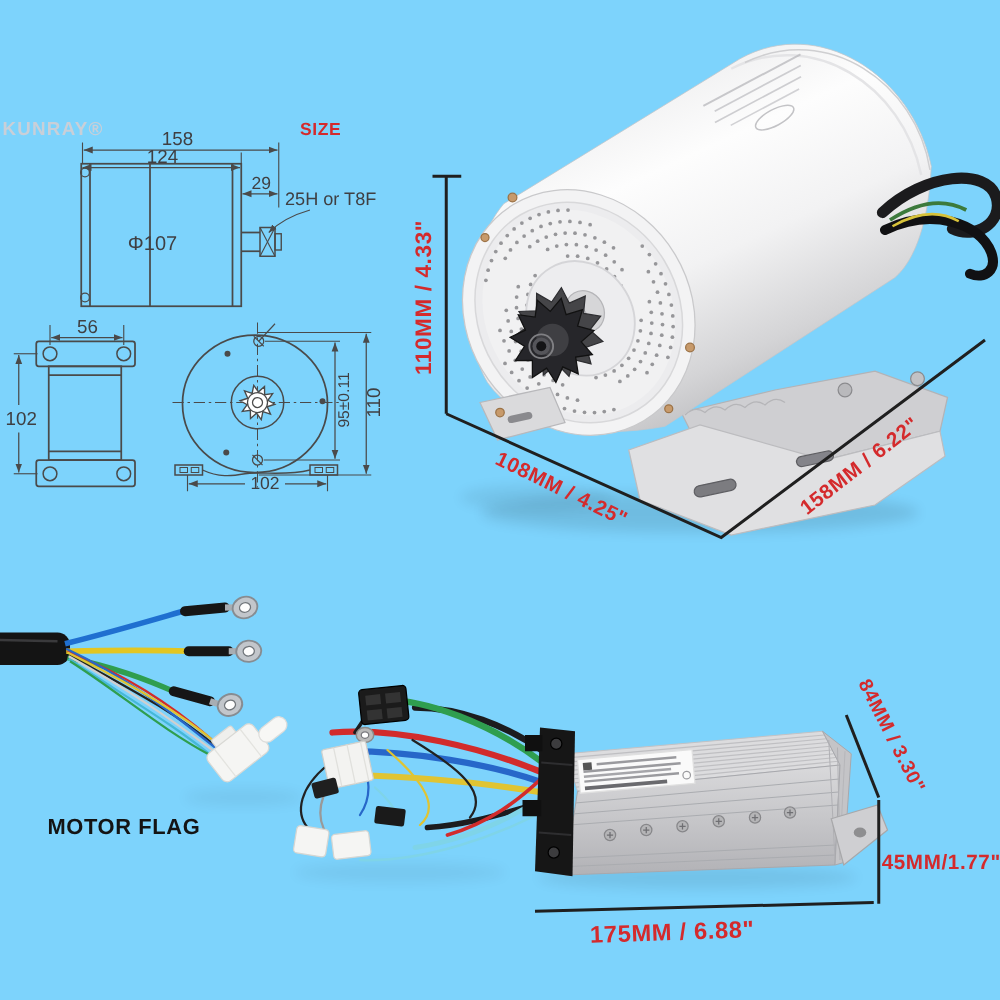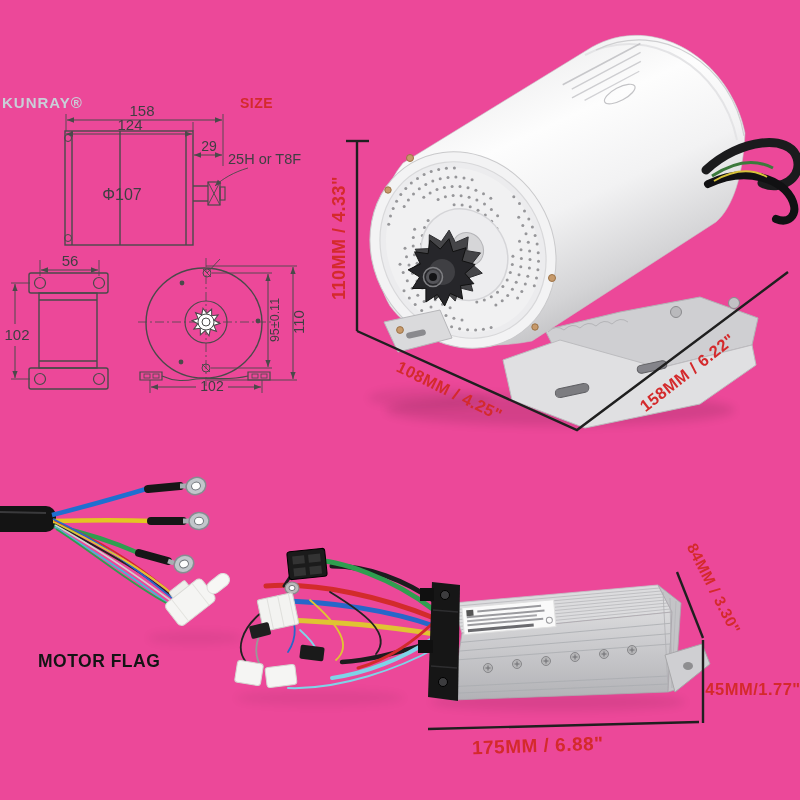--- a/index.html
+++ b/index.html
@@ -1,16 +1,16 @@
 <!DOCTYPE html>
 <html><head>
 <meta charset="utf-8">
 <style>
   html,body{margin:0;padding:0;background:#ffffff;}
-  .canvas{position:relative;width:800px;height:800px;overflow:hidden;background:#ec4899;
+  .canvas{position:relative;width:800px;height:800px;overflow:hidden;background:#7dd3fc;
           font-family:"Liberation Sans",sans-serif;}
   svg{display:block;}
   text{font-family:"Liberation Sans",sans-serif;}
   .drawtxt{fill:#3f3f42;}
   .redtxt{fill:#d42a2c;font-weight:700;}
   .dimline{stroke:#4a4a4a;stroke-width:1;}
   .extline{stroke:#4a4a4a;stroke-width:0.9;}
   .bodyline{stroke:#4a4a4a;stroke-width:1.4;fill:none;}
   .photodim{stroke:#1f1f1f;stroke-width:2.4;fill:none;}
 </style>

